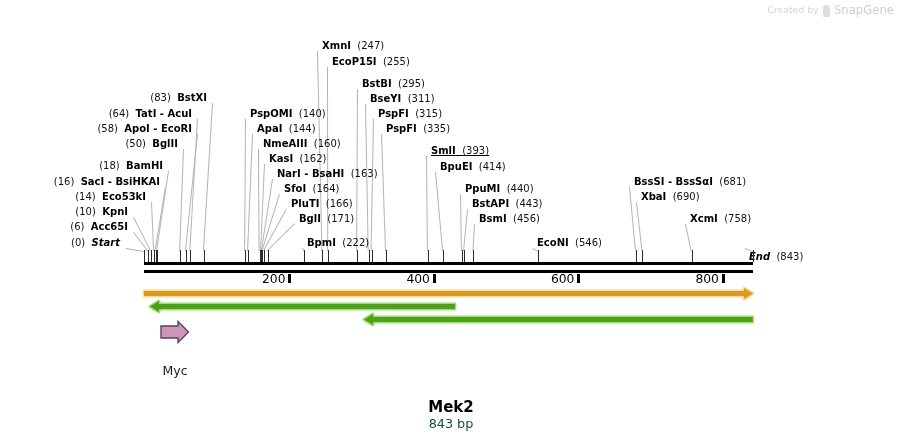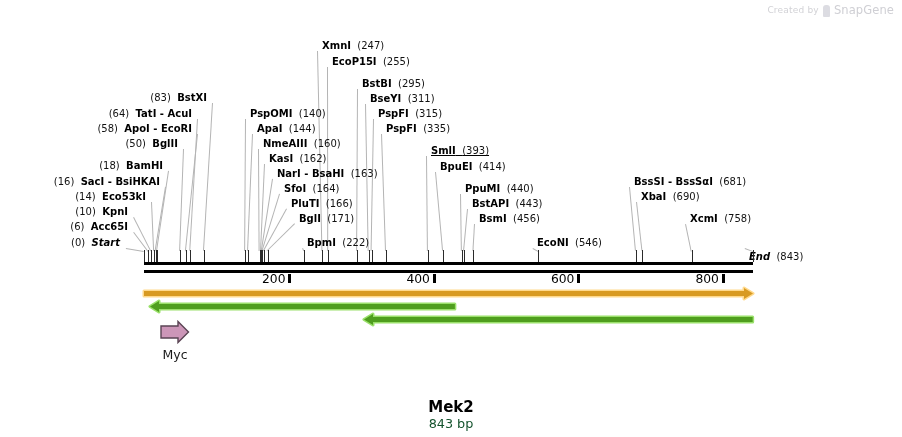--- a/index.html
+++ b/index.html
@@ -39,21 +39,21 @@
   .tick{position:absolute;background:#2b2b2b;width:1px;}
   .rtick{position:absolute;background:#000;width:3px;height:9px;}
   .rlab{position:absolute;font-size:12.3px;color:#000;transform:translateX(-100%);}
 
   
   .arrowwrap{position:absolute;}
   .arrowwrap svg{display:block;overflow:visible;}
 
   
   .myc-wrap{position:absolute;}
-  .myc-label{position:absolute;font-size:12.5px;color:#1a1a1a;text-align:center;}
+  .myc-label{position:absolute;font-size:12.5px;color:#1a1a1a;text-align:center;margin-top:16px;}
 
   
   .title{position:absolute;width:100%;text-align:center;font-size:15px;font-weight:bold;color:#000;}
   .subtitle{position:absolute;width:100%;text-align:center;font-size:12.8px;color:#14532d;}
 </style>
 </head>
 <body>
 
 <div id="map">
 

